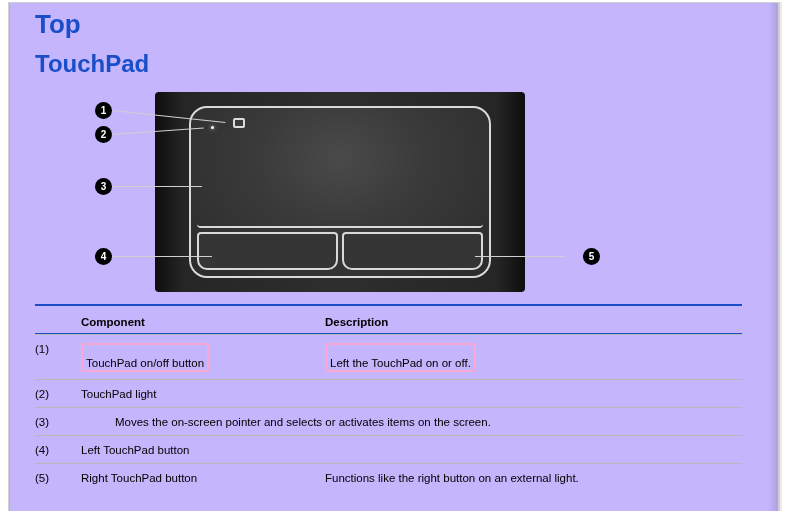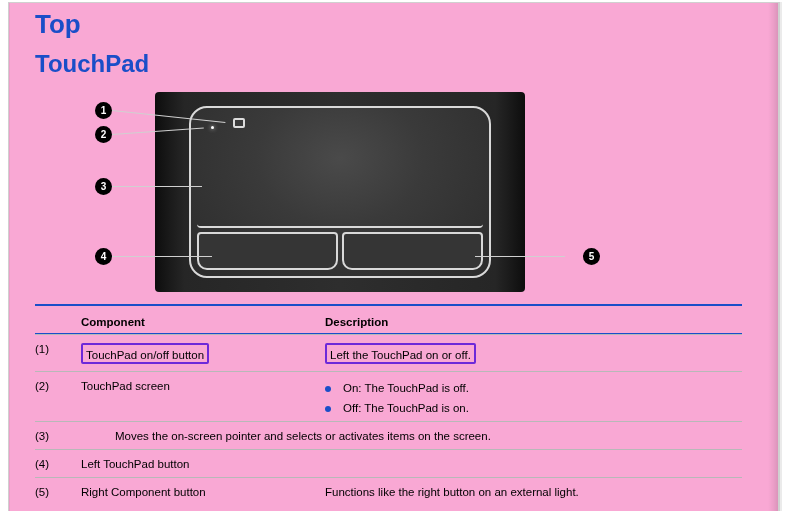--- a/index.html
+++ b/index.html
@@ -12,21 +12,21 @@
     position: relative;
     overflow: hidden;
   }
   .page {
     position: absolute;
     left: 8px; top: 2px; right: 20px; bottom: 6px;
     border: 1px solid #d0d0d0;
     border-right-width: 2px;
     border-bottom: none;
     padding: 0;
-    background: #f9a8d4;
+    background: #c4b5fd;
     box-shadow:
       2px 0 0 rgba(0,0,0,0.08),
       1px 0 0 rgba(0,0,0,0.05) inset;
   }
   .right-curl {
     position: absolute;
     top: 0; right: 0; bottom: 0;
     width: 10px;
     background: linear-gradient(90deg, rgba(0,0,0,0) 0%, rgba(0,0,0,0.05) 50%, rgba(0,0,0,0.12) 100%);
   }
@@ -145,23 +145,23 @@
   .bullets li:last-child { margin-bottom: 0; }
   .bullets li::before {
     content: '';
     position: absolute;
     left: 0; top: 4px;
     width: 6px; height: 6px;
     border-radius: 50%;
     background: #1a4ec8;
   }
   .hl {
-    border: 2px solid #6d28d9;
+    border: 2px solid #f9a8d4;
     border-radius: 2px;
-    padding: 4px 3px 1px 3px;
+    padding: 12px 3px 1px 3px;
     display: inline-block;
   }
 </style>
 </head>
 <body>
 
 <div class="page">
   <div class="right-curl"></div>
   <div class="content">
 
@@ -216,38 +216,32 @@
       <div class="hr-thin"></div>
 
       <div id="rows">
           <div class="tbody-row">
             <div class="col-num">(1)</div>
             <div class="col-comp"><span class="hl">TouchPad on/off button</span></div>
             <div class="col-desc"><span class="hl">Left the TouchPad on or off.</span></div>
           </div>
           <div class="tbody-row">
             <div class="col-num">(2)</div>
-            <div class="col-comp">TouchPad screen</div>
-            <div class="col-desc">
-              <ul class="bullets">
-                <li>On: The TouchPad is off.</li>
-                <li>Off: The TouchPad is on.</li>
-              </ul>
-            </div>
+            <div class="col-comp">TouchPad light</div>
           </div>
           <div class="tbody-row">
             <div class="col-num">(3)</div>
             <div class="col-desc">Moves the on-screen pointer and selects or activates items on the screen.</div>
           </div>
           <div class="tbody-row">
             <div class="col-num">(4)</div>
             <div class="col-comp">Left TouchPad button</div>
           </div>
           <div class="tbody-row">
             <div class="col-num">(5)</div>
-            <div class="col-comp">Right Component button</div>
+            <div class="col-comp">Right TouchPad button</div>
             <div class="col-desc">Functions like the right button on an external light.</div>
           </div>
         </div>
     </div>
 
   </div>
 </div>
 
 </body></html>

